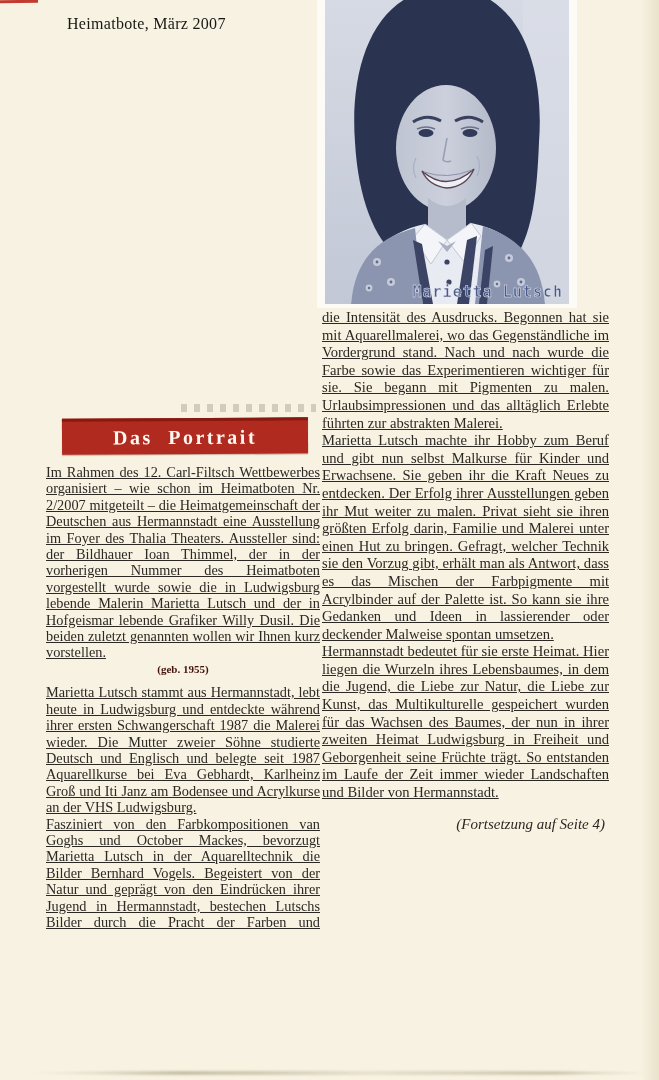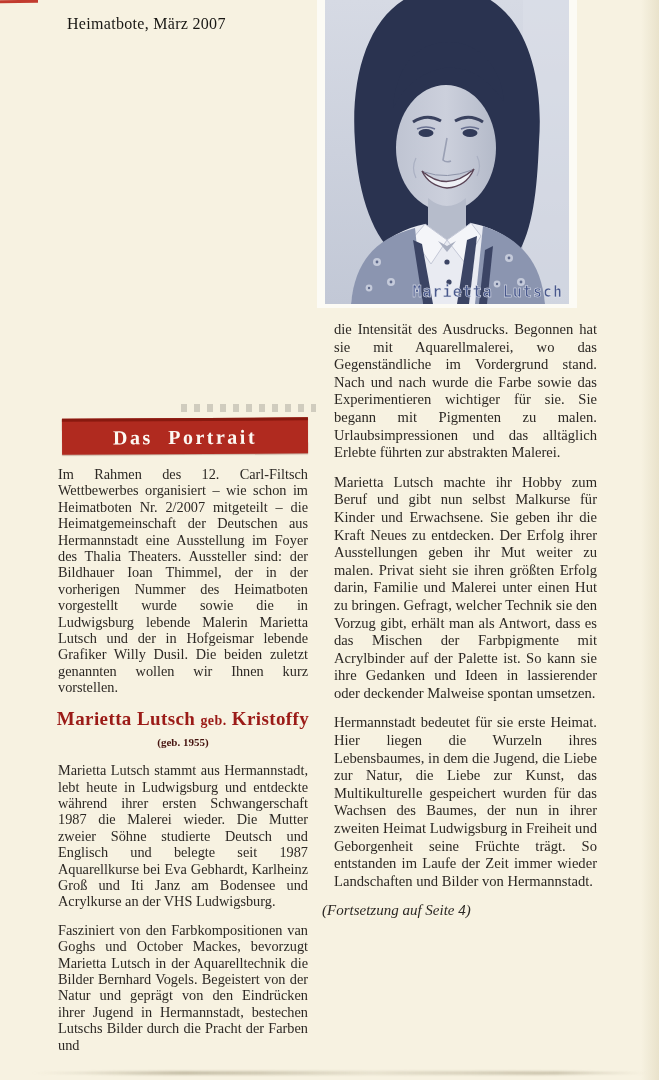--- a/index.html
+++ b/index.html
@@ -35,21 +35,21 @@
   .left-col{
     position:absolute;left:46px;top:404px;width:274px;
     font-size:14.3px;line-height:16.4px;color:#2c2824;
     text-align:justify;
   }
   .right-col{
     position:absolute;left:322px;top:309px;width:287px;
     font-size:14.6px;line-height:17.6px;color:#2c2824;
     text-align:justify;
   }
-  .right-col p,.left-col p{margin:12px;}
+  .right-col p,.left-col p{margin:0;text-decoration:underline;}
   .bleed-marks{
     height:8px;width:135px;margin:0 4px 6px auto;
     background:repeating-linear-gradient(90deg,#97948c 0 6px, transparent 6px 13px);
     opacity:.40;filter:blur(.6px);
   }
   .section-banner{
     height:33px;margin:0 12px 10px 16px;
     background:#b02a1f;border-top:3px solid #88190f;
     display:flex;align-items:center;justify-content:center;
     transform:rotate(-.3deg);
@@ -64,22 +64,22 @@
     color:#9b1b17;font-weight:bold;font-size:19px;line-height:22px;
     letter-spacing:.4px;
   }
   .subject-heading .geb{font-size:14px;}
   .birth-line{
     text-align:center;font-weight:bold;font-size:11px;color:#45130e;
     margin:0 0 7px 0;
   }
   .justify-last{text-align-last:justify;}
   .continuation{
-    padding-right:4px;
-    font-style:italic;font-size:15px;color:#2c2824;
+    margin-top:14px;padding-right:4px;
+    font-style:italic;text-align:right;font-size:15px;color:#2c2824;
   }
 </style>
 </head>
 <body>
 
 <div class="page-right-edge"></div>
 <div class="scan-mark-top"></div>
 <div class="scan-shadow-bottom"></div>
 
 <div class="masthead">Heimatbote, März 2007</div>
@@ -159,25 +159,20 @@
     <text x="238" y="297" text-anchor="end" font-family="DejaVu Sans Mono, monospace" font-size="15" font-weight="bold" letter-spacing="1" fill="#49598c" stroke="#e4e7f0" stroke-width="0.5">Marietta Lutsch</text>
   </svg>
 </div>
 
 <div class="left-col">
   <div class="bleed-marks"></div>
   <div class="section-banner">
     <span>Das Portrait</span>
   </div>
   <p>Im Rahmen des 12. Carl-Filtsch Wettbewerbes organisiert – wie schon im Heimatboten Nr. 2/2007 mitgeteilt – die Heimatgemeinschaft der Deutschen aus Hermannstadt eine Ausstellung im Foyer des Thalia Theaters. Aussteller sind: der Bildhauer Ioan Thimmel, der in der vorherigen Nummer des Heimatboten vorgestellt wurde sowie die in Ludwigsburg lebende Malerin Marietta Lutsch und der in Hofgeismar lebende Grafiker Willy Dusil. Die beiden zuletzt genannten wollen wir Ihnen kurz vorstellen.</p>
-  <div class="subject-heading">
-    <span>Marietta Lutsch</span>
-    <span class="geb">geb.</span>
-    <span>Kristoffy</span>
-  </div>
   <div class="birth-line">(geb. 1955)</div>
   <p>Marietta Lutsch stammt aus Hermannstadt, lebt heute in Ludwigsburg und entdeckte während ihrer ersten Schwangerschaft 1987 die Malerei wieder. Die Mutter zweier Söhne studierte Deutsch und Englisch und belegte seit 1987 Aquarellkurse bei Eva Gebhardt, Karlheinz Groß und Iti Janz am Bodensee und Acrylkurse an der VHS Ludwigsburg.</p>
   <p class="justify-last">Fasziniert von den Farbkompositionen van Goghs und October Mackes, bevorzugt Marietta Lutsch in der Aquarelltechnik die Bilder Bernhard Vogels. Begeistert von der Natur und geprägt von den Eindrücken ihrer Jugend in Hermannstadt, bestechen Lutschs Bilder durch die Pracht der Farben und</p>
 </div>
 
 <div class="right-col">
   <p>die Intensität des Ausdrucks. Begonnen hat sie mit Aquarellmalerei, wo das Gegenständliche im Vordergrund stand. Nach und nach wurde die Farbe sowie das Experimentieren wichtiger für sie. Sie begann mit Pigmenten zu malen. Urlaubsimpressionen und das alltäglich Erlebte führten zur abstrakten Malerei.</p>
   <p>Marietta Lutsch machte ihr Hobby zum Beruf und gibt nun selbst Malkurse für Kinder und Erwachsene. Sie geben ihr die Kraft Neues zu entdecken. Der Erfolg ihrer Ausstellungen geben ihr Mut weiter zu malen. Privat sieht sie ihren größten Erfolg darin, Familie und Malerei unter einen Hut zu bringen. Gefragt, welcher Technik sie den Vorzug gibt, erhält man als Antwort, dass es das Mischen der Farbpigmente mit Acrylbinder auf der Palette ist. So kann sie ihre Gedanken und Ideen in lassierender oder deckender Malweise spontan umsetzen.</p>
   <p>Hermannstadt bedeutet für sie erste Heimat. Hier liegen die Wurzeln ihres Lebensbaumes, in dem die Jugend, die Liebe zur Natur, die Liebe zur Kunst, das Multikulturelle gespeichert wurden für das Wachsen des Baumes, der nun in ihrer zweiten Heimat Ludwigsburg in Freiheit und Geborgenheit seine Früchte trägt. So entstanden im Laufe der Zeit immer wieder Landschaften und Bilder von Hermannstadt.</p>
   <div class="continuation">(Fortsetzung auf Seite 4)</div>

